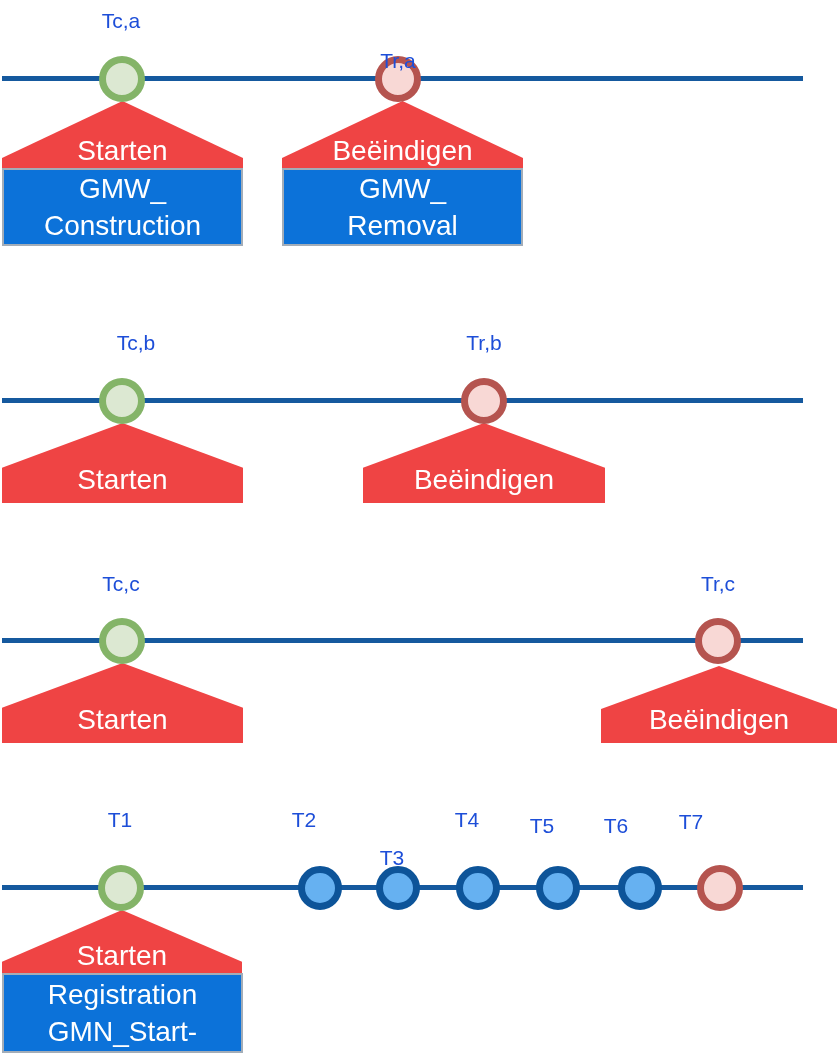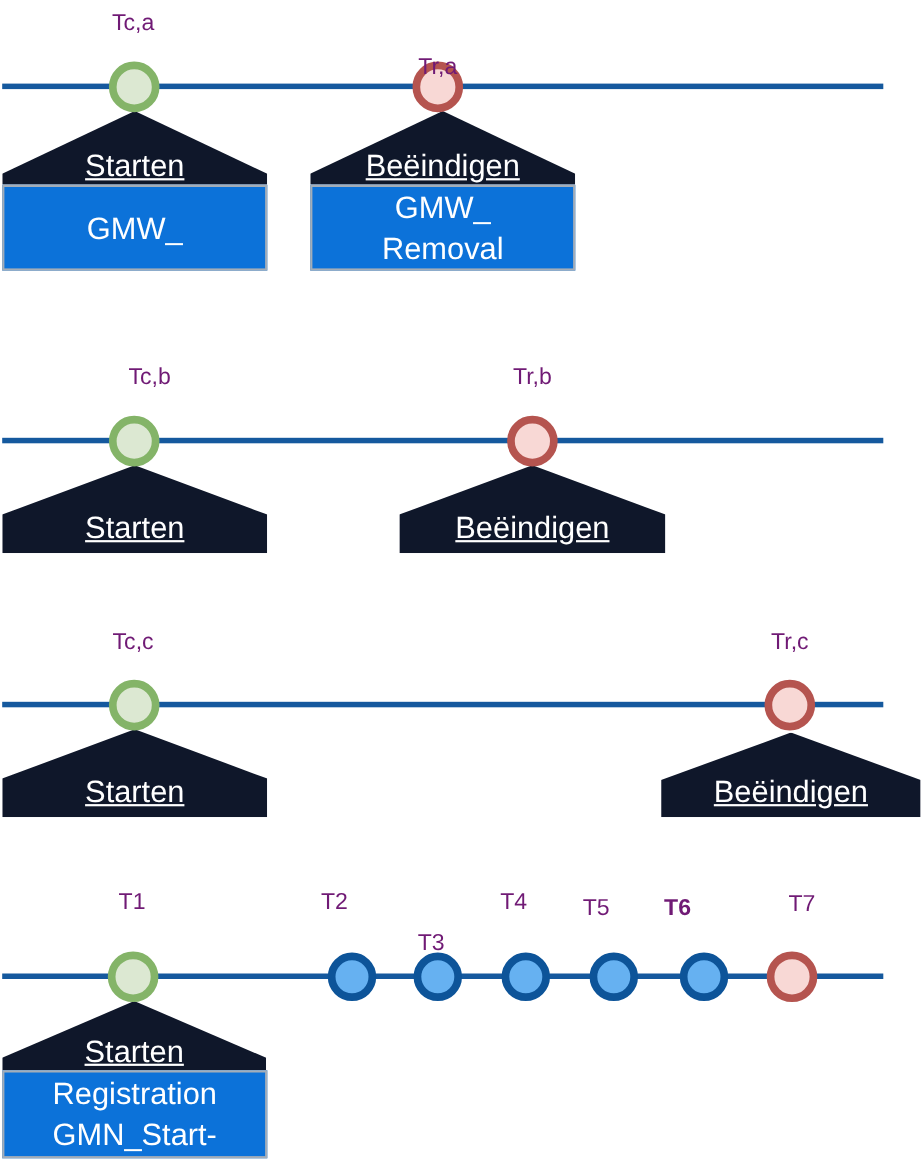--- a/index.html
+++ b/index.html
@@ -5,25 +5,25 @@
   html,body{margin:0;padding:0;background:#ffffff;}
   #canvas{
     position:relative;width:840px;height:1056px;overflow:hidden;
     font-family:"Liberation Sans","DejaVu Sans",sans-serif;background:#ffffff;
   }
   .tl-line{position:absolute;left:2px;width:801px;height:5px;background:#15599e;}
   .marker{position:absolute;border-radius:50%;box-sizing:border-box;z-index:3;}
   .marker.start{width:46px;height:46px;border:7px solid #84b468;background:#dce8d2;}
   .marker.end{width:46px;height:46px;border:7px solid #b5544f;background:#f8d8d5;}
   .marker.mid{width:44px;height:44px;border:7px solid #0d5499;background:#66b1f1;}
-  .t-label{position:absolute;transform:translateX(-50%);font-size:21px;color:#701a75;white-space:nowrap;z-index:4;}
+  .t-label{position:absolute;transform:translateX(-50%);font-size:21px;color:#1d4ed8;white-space:nowrap;z-index:4;}
   .callout{
-    position:absolute;background:#0f172a;color:#ffffff;font-size:28px;
+    position:absolute;background:#ef4444;color:#ffffff;font-size:28px;
     display:flex;align-items:flex-end;justify-content:center;z-index:2;
-    padding-bottom:4px;box-sizing:border-box;white-space:nowrap;text-decoration:underline;
+    padding-bottom:4px;box-sizing:border-box;white-space:nowrap;
   }
   .callout.house{clip-path:polygon(50% 0,100% 85%,100% 100%,0 100%,0 85%);padding-bottom:1px;}
   .callout.tri{clip-path:polygon(50% 0,100% 56%,100% 100%,0 100%,0 56%);padding-bottom:7px;}
   .callout.house4{clip-path:polygon(50% 0,100% 82%,100% 100%,0 100%,0 82%);padding-bottom:1px;}
   .pbox{
     position:absolute;background:#0c72d9;border:2px solid #a3adb8;color:#ffffff;
     font-size:28px;line-height:37px;box-sizing:border-box;z-index:2;
     display:flex;flex-direction:column;align-items:center;justify-content:center;text-align:center;
   }
 </style>
@@ -35,20 +35,21 @@
   <div class="t-label" style="left:121px;top:9px;">Tc,a</div>
   <div class="t-label" style="left:398px;top:9px;margin-top:40px;">Tr,a</div>
 
   <div class="tl-line" style="top:76px;"></div>
 
   <div class="callout house" style="left:2px;top:101px;width:241px;height:67px;">Starten</div>
   <div class="callout house" style="left:282px;top:101px;width:241px;height:67px;">Beëindigen</div>
 
   <div class="pbox" style="left:2px;top:168px;width:241px;height:78px;">
     <span>GMW_</span>
+    <span>Construction</span>
   </div>
   <div class="pbox" style="left:282px;top:168px;width:241px;height:78px;">
     <span>GMW_</span>
     <span>Removal</span>
   </div>
 
   <div class="marker start" style="left:99px;top:56px;"></div>
   <div class="marker end" style="left:375px;top:56px;"></div>
 
   <div class="t-label" style="left:136px;top:331px;">Tc,b</div>
@@ -71,22 +72,22 @@
   <div class="callout tri" style="left:601px;top:666px;width:236px;height:77px;">Beëindigen</div>
 
   <div class="marker start" style="left:99px;top:618px;"></div>
   <div class="marker end" style="left:695px;top:618px;"></div>
 
   <div class="t-label" style="left:120px;top:808px;">T1</div>
   <div class="t-label" style="left:304px;top:808px;">T2</div>
   <div class="t-label" style="left:392px;top:808px;margin-top:38px;">T3</div>
   <div class="t-label" style="left:467px;top:808px;">T4</div>
   <div class="t-label" style="left:542px;top:814px;">T5</div>
-  <div class="t-label" style="left:616px;top:814px;font-weight:bold;">T6</div>
-  <div class="t-label" style="left:729px;top:810px;text-align:center;">T7</div>
+  <div class="t-label" style="left:616px;top:814px;">T6</div>
+  <div class="t-label" style="left:691px;top:810px;text-align:center;">T7</div>
 
   <div class="tl-line" style="top:885px;"></div>
 
   <div class="callout house4" style="left:2px;top:910px;width:240px;height:63px;">Starten</div>
   <div class="pbox" style="left:2px;top:973px;width:241px;height:80px;">
     <span>Registration</span>
     <span>GMN_Start-</span>
   </div>
 
   <div class="marker start" style="left:98px;top:865px;"></div>

